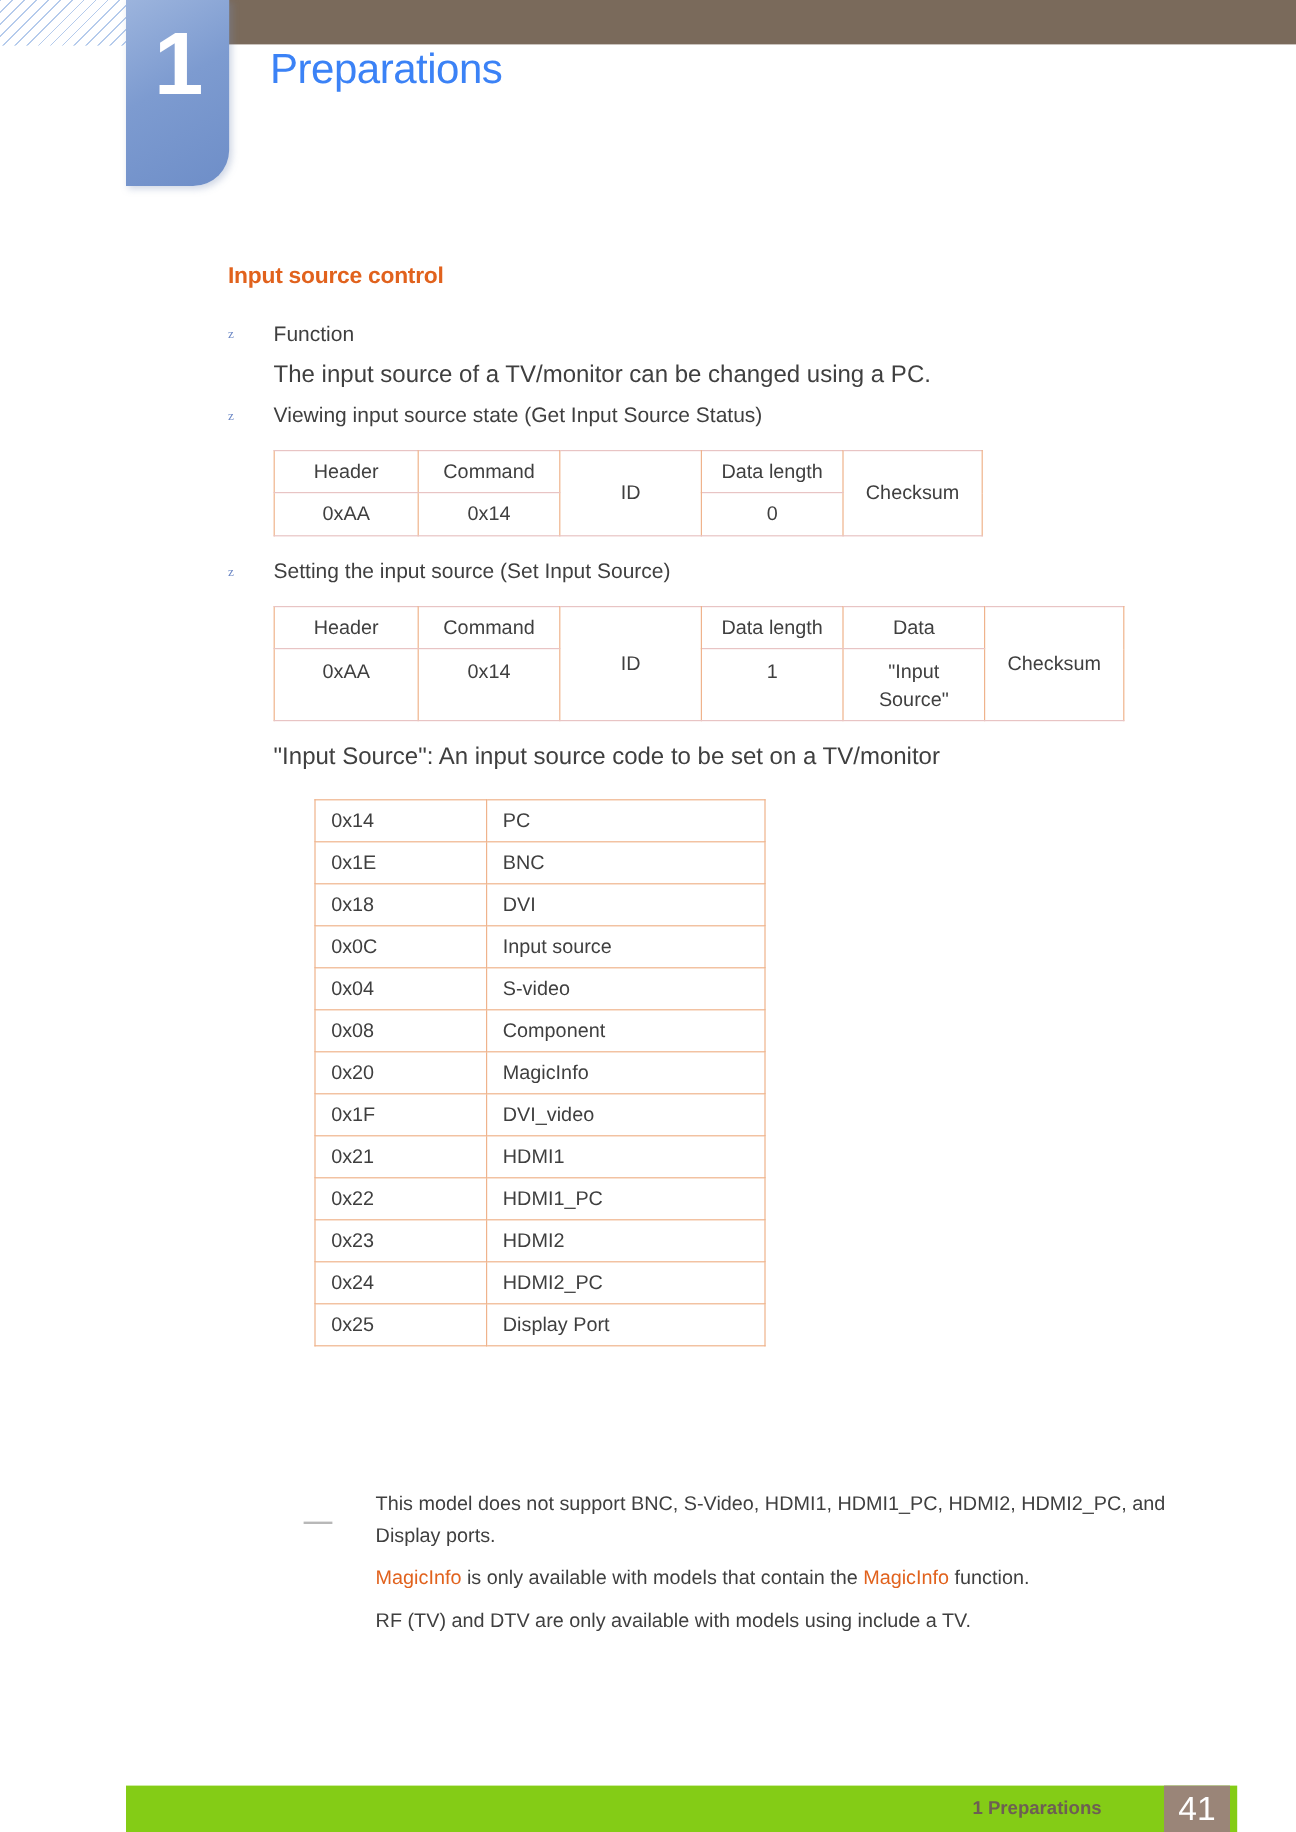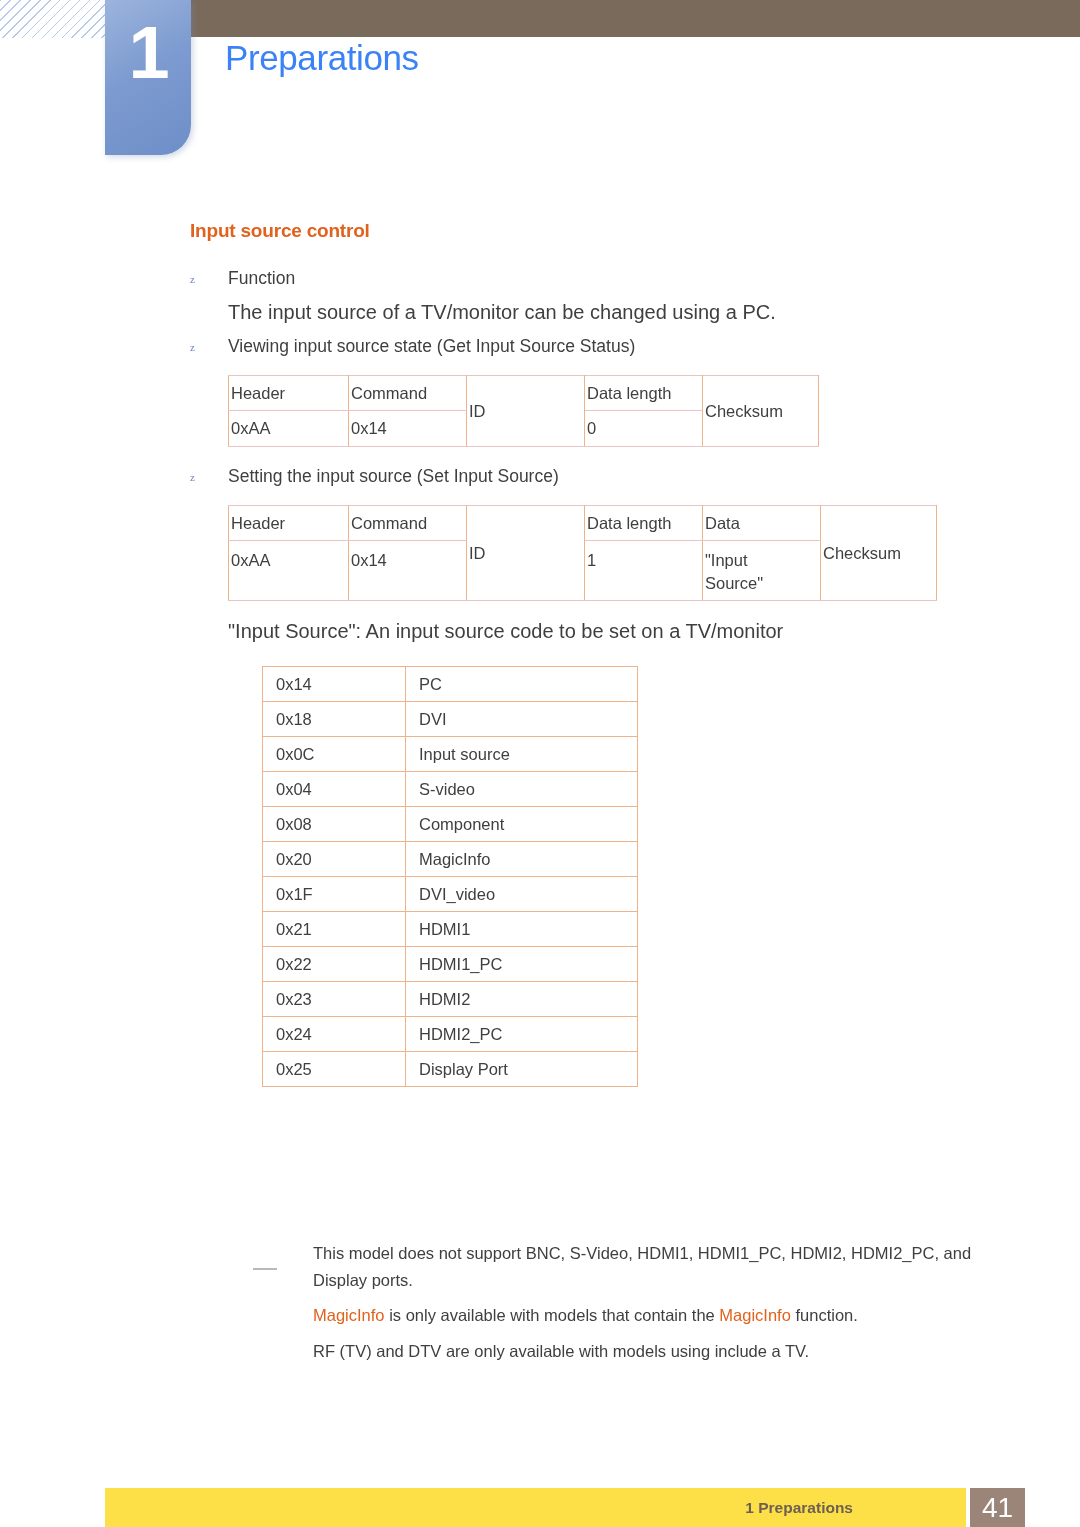--- a/index.html
+++ b/index.html
@@ -127,20 +127,21 @@
     border-collapse: collapse;
     border: 1.5px solid #b39760;
     background: #ffffff;
     table-layout: fixed;
   }
   .frame-table td {
     border-left: 1px solid #efb38c;
     border-right: 1px solid #efb38c;
     border-top: 1px solid #e8c4c4;
     border-bottom: 1px solid #e8c4c4;
+    text-align: center;
     font-size: 16.5px;
     color: #3f3f3f;
     padding: 6px 2px;
     line-height: 1.35;
   }
 
   
   .code-table {
     position: absolute;
     top: 456px;
@@ -180,23 +181,23 @@
     line-height: 1.62;
     margin-bottom: 9px;
   }
   .hl { color: #e1621d; }
 
   
   .footer {
     position: absolute;
     left: 105px;
     top: 1488px;
-    width: 861px;
+    width: 926px;
     height: 39px;
-    background: #fde047;
+    background: #84cc16;
   }
   .footer-text {
     position: absolute;
     right: 113px;
     top: 11px;
     font-size: 15.5px;
     font-weight: bold;
     color: #6d5f53;
     white-space: nowrap;
   }
@@ -305,20 +306,24 @@
 
   <div class="plain-line" style="top:410px;">"Input Source": An input source code to be set on a TV/monitor</div>
 
   <table class="code-table">
     <tbody id="code-rows">
         <tr>
           <td class="code-col">0x14</td>
           <td>PC</td>
         </tr>
         <tr>
+          <td class="code-col">0x1E</td>
+          <td>BNC</td>
+        </tr>
+        <tr>
           <td class="code-col">0x18</td>
           <td>DVI</td>
         </tr>
         <tr>
           <td class="code-col">0x0C</td>
           <td>Input source</td>
         </tr>
         <tr>
           <td class="code-col">0x04</td>
           <td>S-video</td>

